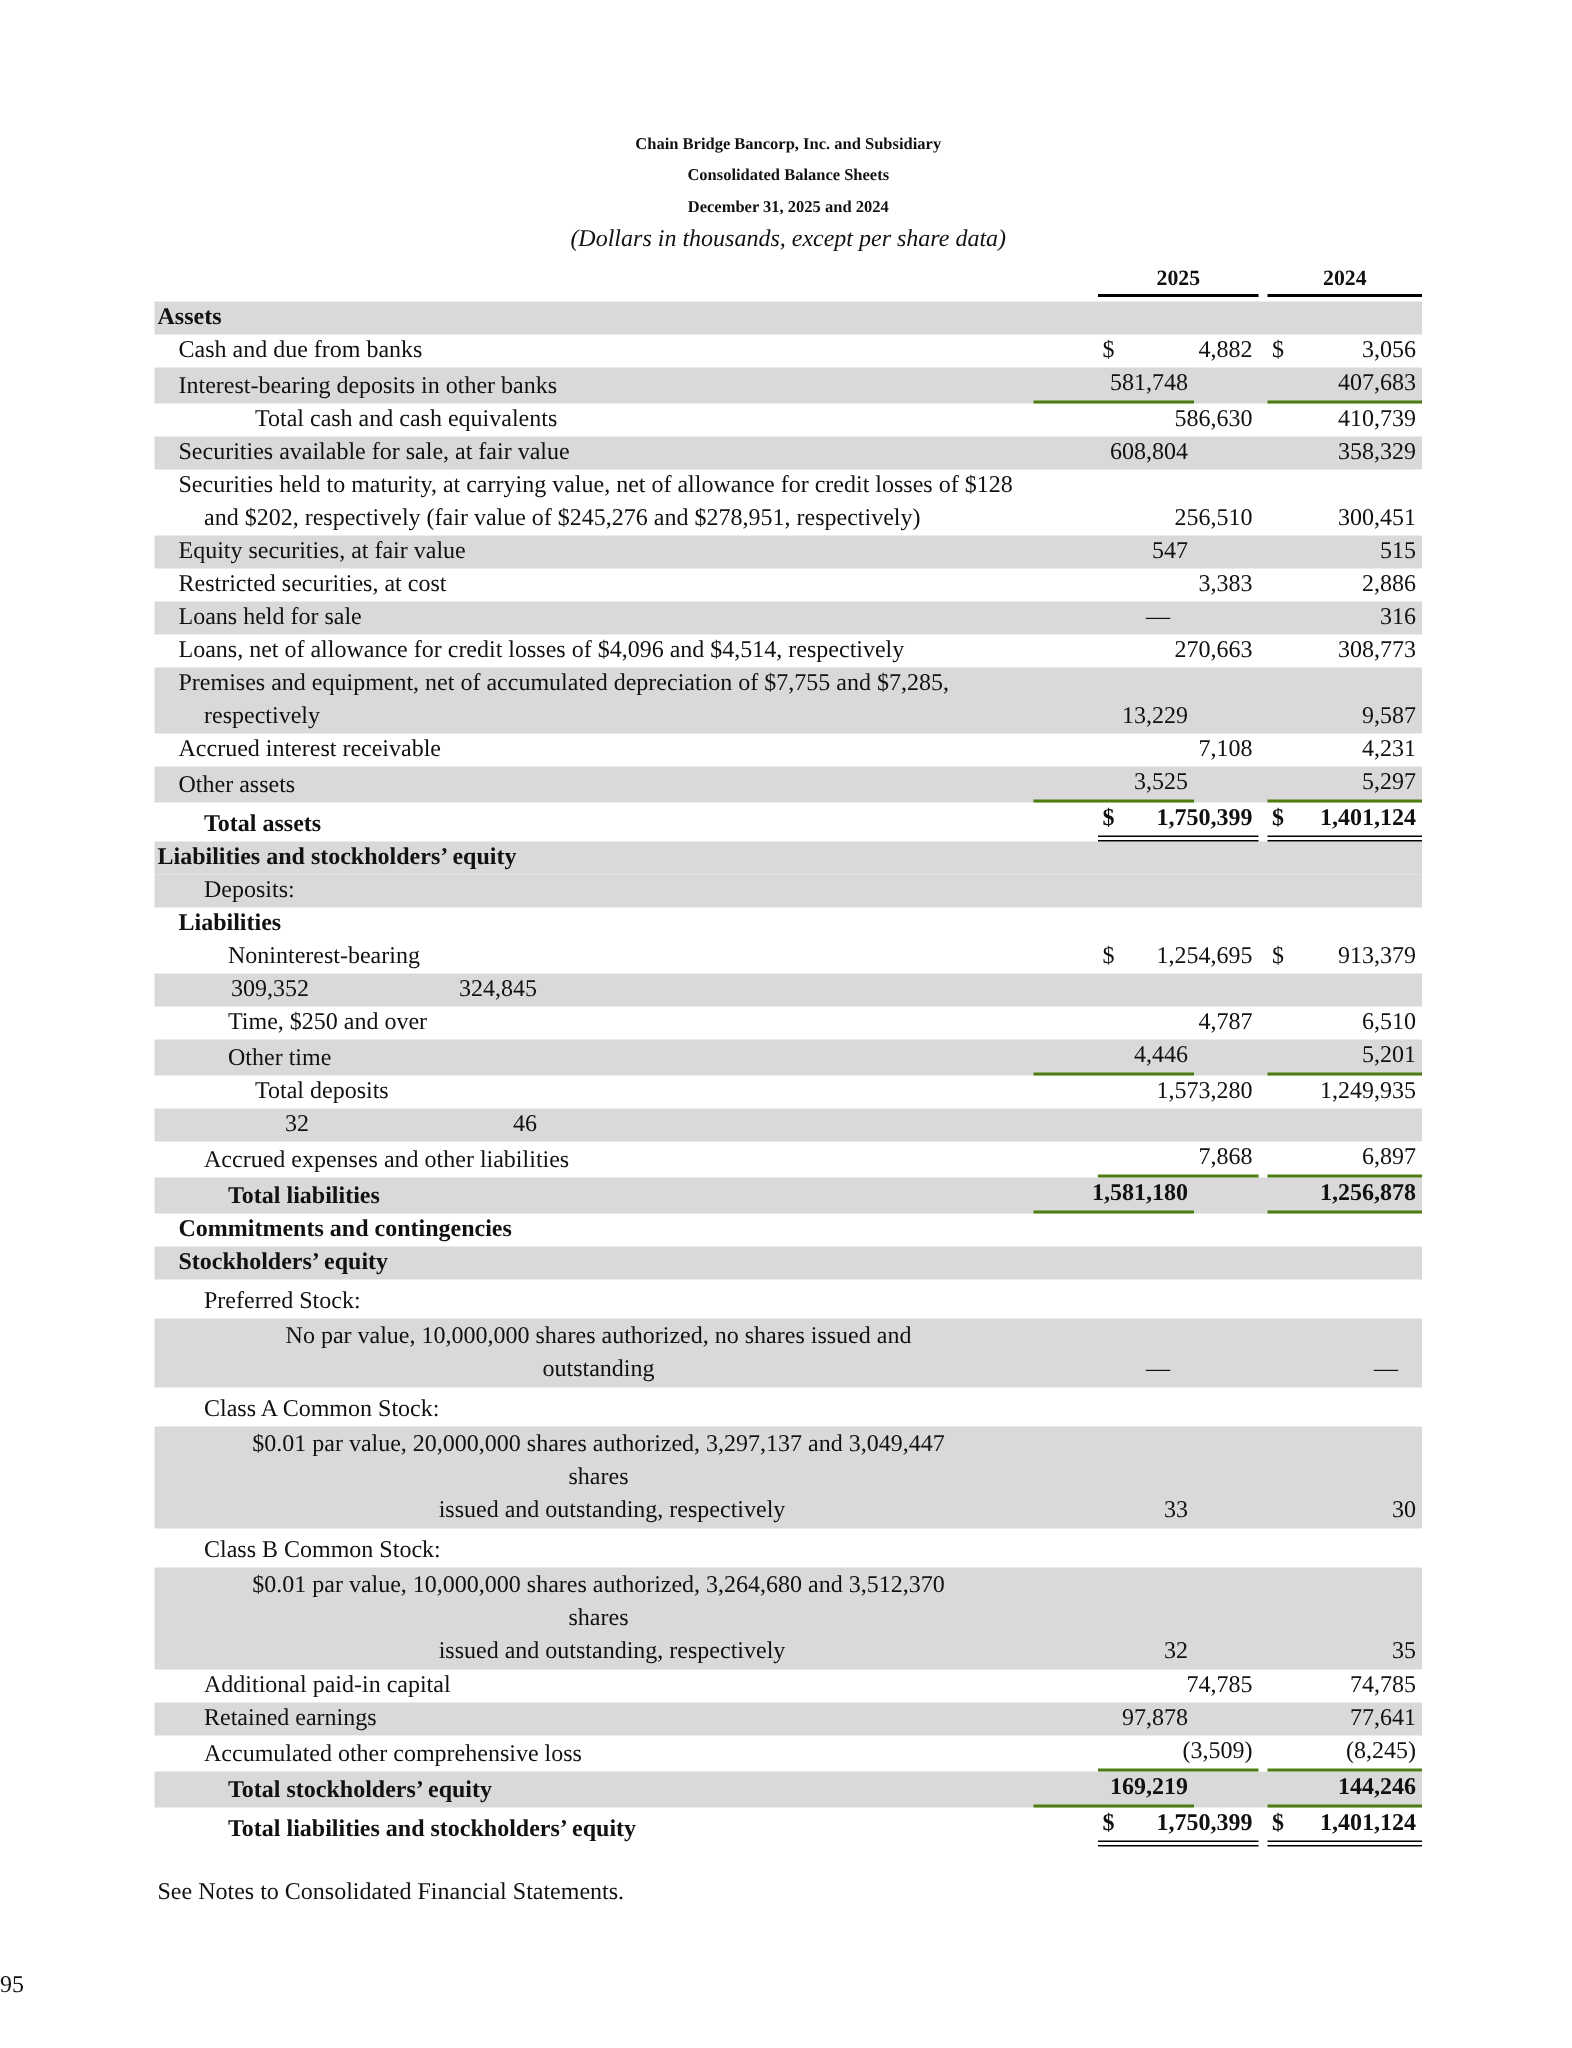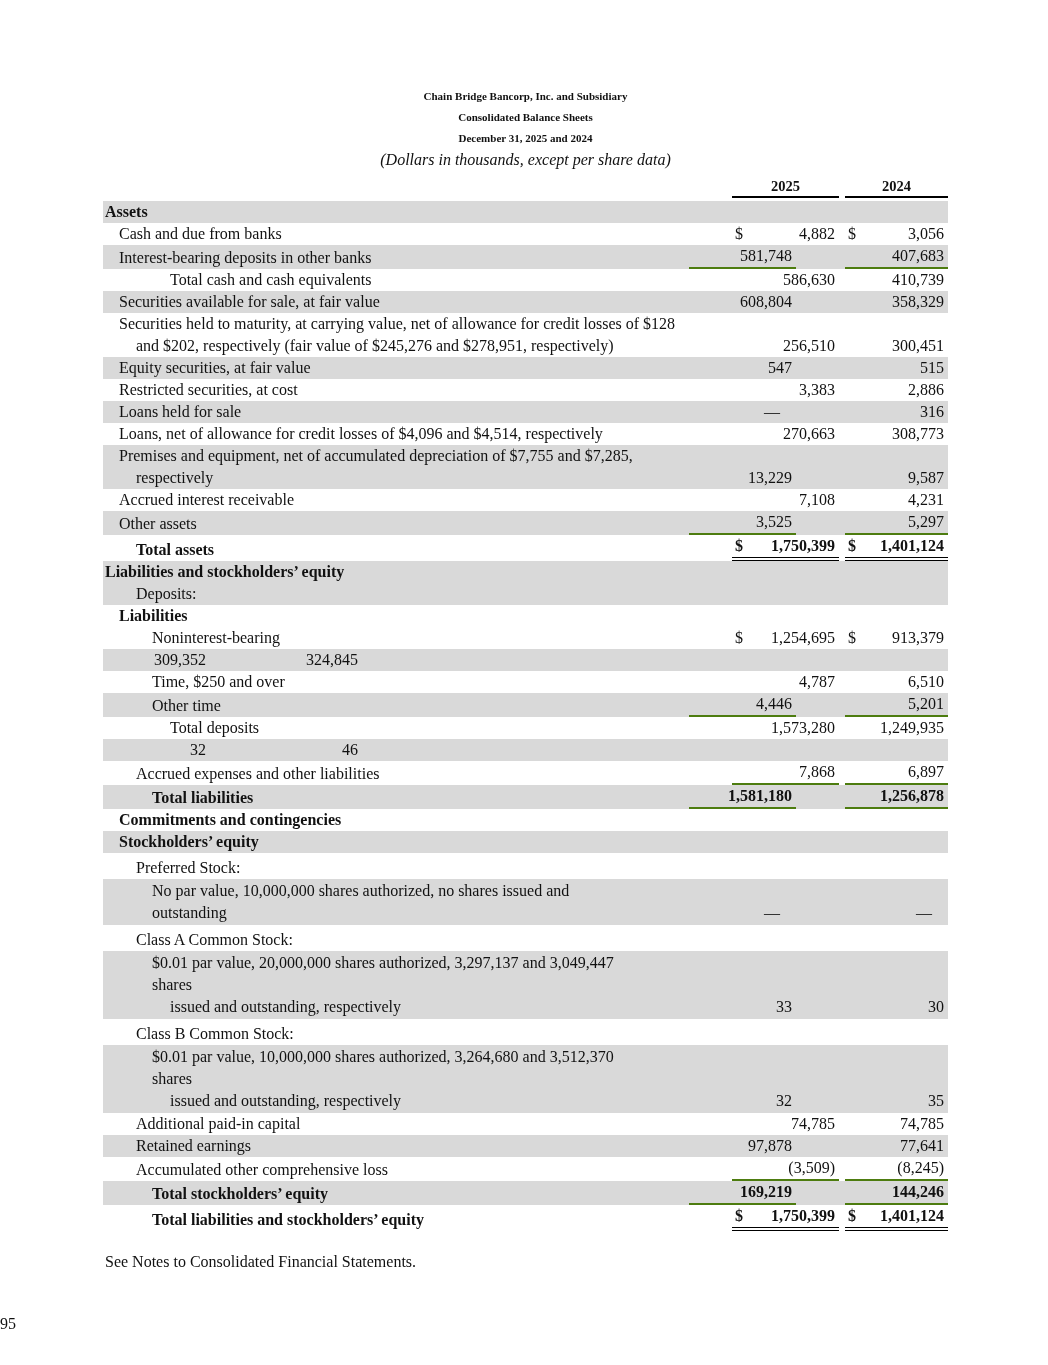--- a/index.html
+++ b/index.html
@@ -36,21 +36,21 @@
   .row .val.c2{width:103px;margin-left:6px;}
   .row .val.ul-single{border-bottom:2px solid #4d7c0f;}
   .row .val.ul-double{border-bottom:4px double #000;}
   .row .val.dash{padding-right:16px;}
   .ind0{padding-left:2px;}
   .ind1{padding-left:16px;}
   .ind2{padding-left:33px;}
   .ind3{padding-left:49px;}
   .ind4{padding-left:67px;}
   .row.sp{margin-top:4px;}
-  .row.pad .lbl,.row.pad .val{padding-top:1px;padding-bottom:1px;}
+  .row.pad .lbl,.row.pad .val{padding-top:1px;padding-bottom:1px;text-align:center;}
 
   .footnote{margin-top:22px;padding-left:2px;}
   .pageno{
     position:absolute;left:0;right:0;bottom:32px;
     text-align:left;font-size:16px;
   }
 </style>
 </head>
 <body>
 

